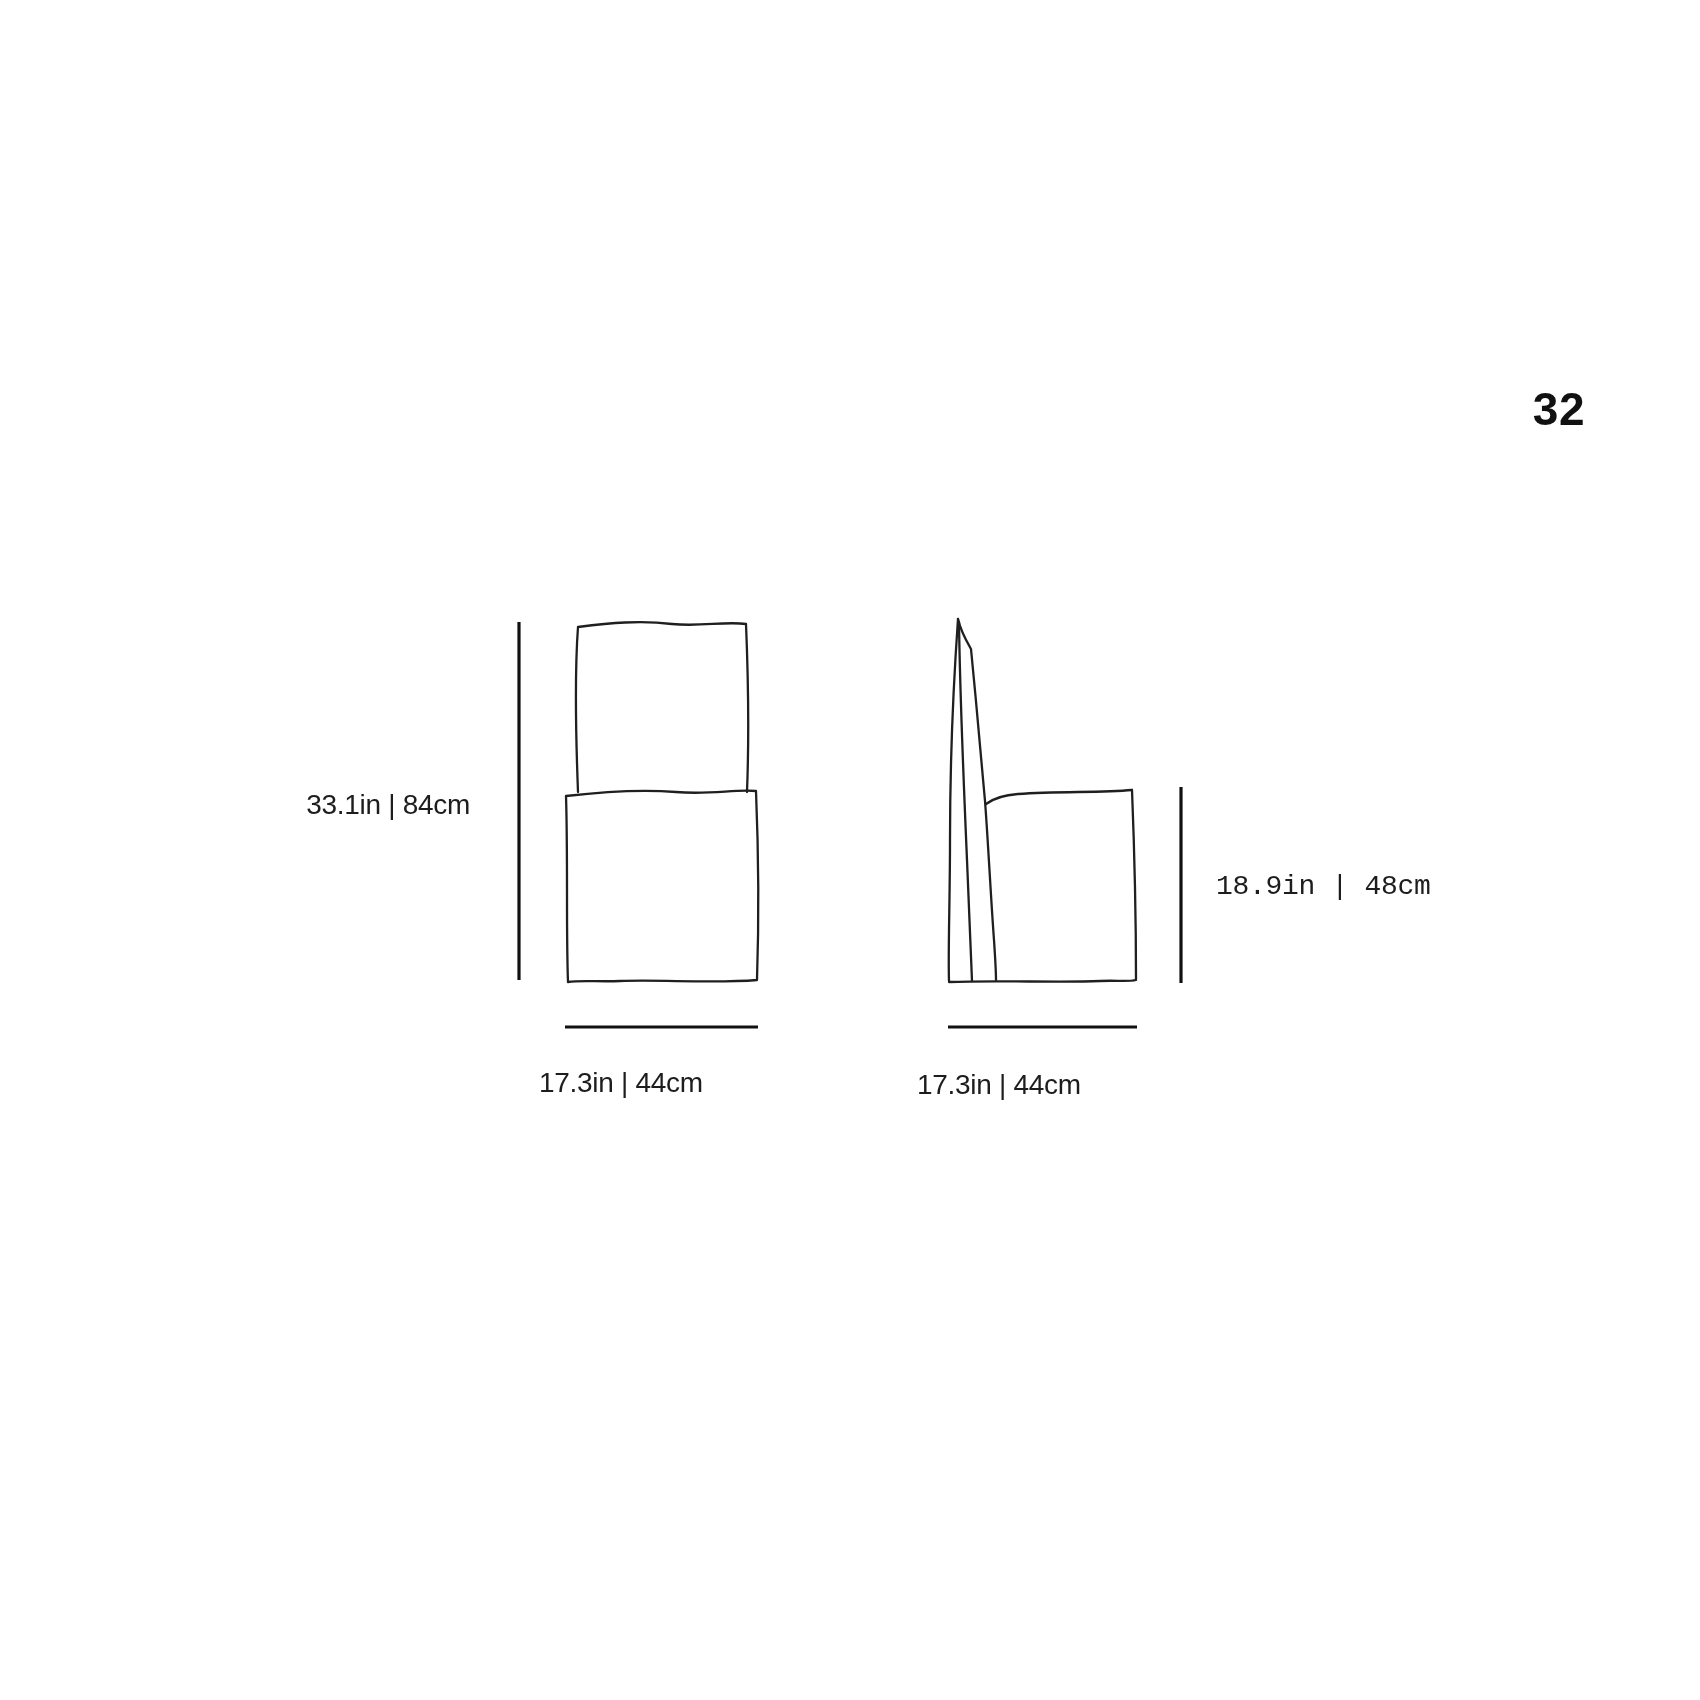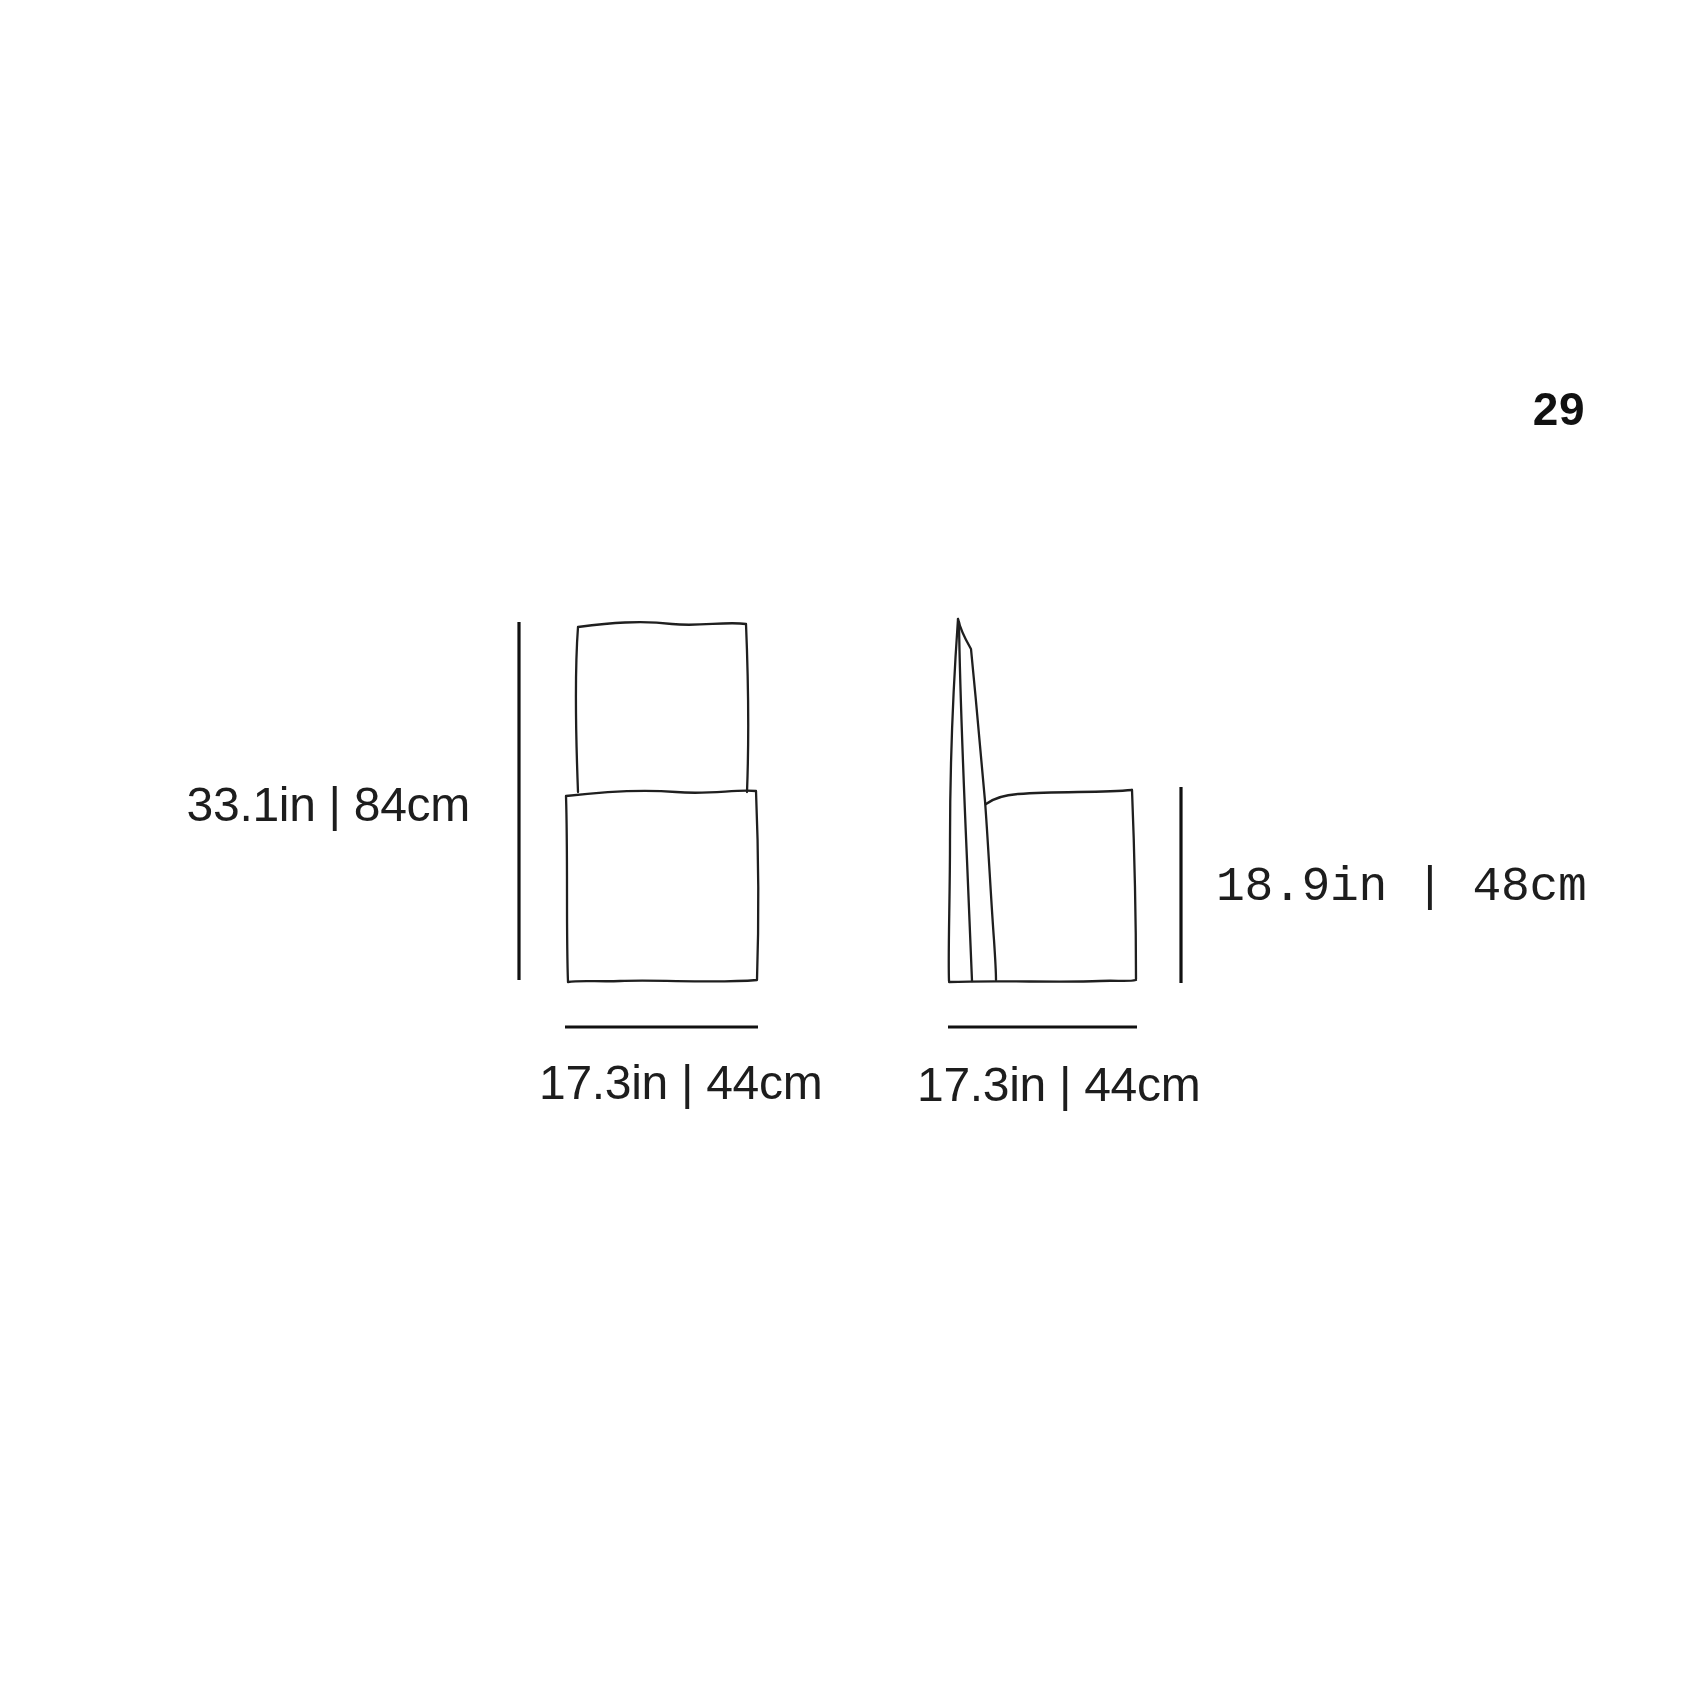--- a/index.html
+++ b/index.html
@@ -27,21 +27,21 @@
   }
   .drawing-svg {
     position: absolute;
     left: 0;
     top: 0;
     width: 1700px;
     height: 1700px;
   }
   .dim-label {
     position: absolute;
-    font-size: 48px;
+    font-size: 28px;
     line-height: 46px;
     color: #1d1d1d;
     white-space: nowrap;
     letter-spacing: -0.3px;
   }
   .dim-label.height-overall {
     left: 150px;
     top: 782px;
     width: 320px;
     text-align: right;
@@ -70,21 +70,21 @@
     stroke: #111111;
     stroke-width: 3.2;
     stroke-linecap: butt;
   }
 </style>
 </head>
 <body>
 
 <div class="page">
 
-  <div class="page-number">29</div>
+  <div class="page-number">32</div>
 
   <svg class="drawing-svg" viewBox="0 0 1700 1700">
 
     <g>
       <path class="sketch" d="M 578 792
                C 576 740 575 668 578 627
                C 610 623 640 620 672 624
                C 700 627 725 621 746 624
                C 748 672 749 740 747 792"></path>
       <path class="sketch" d="M 566 796

